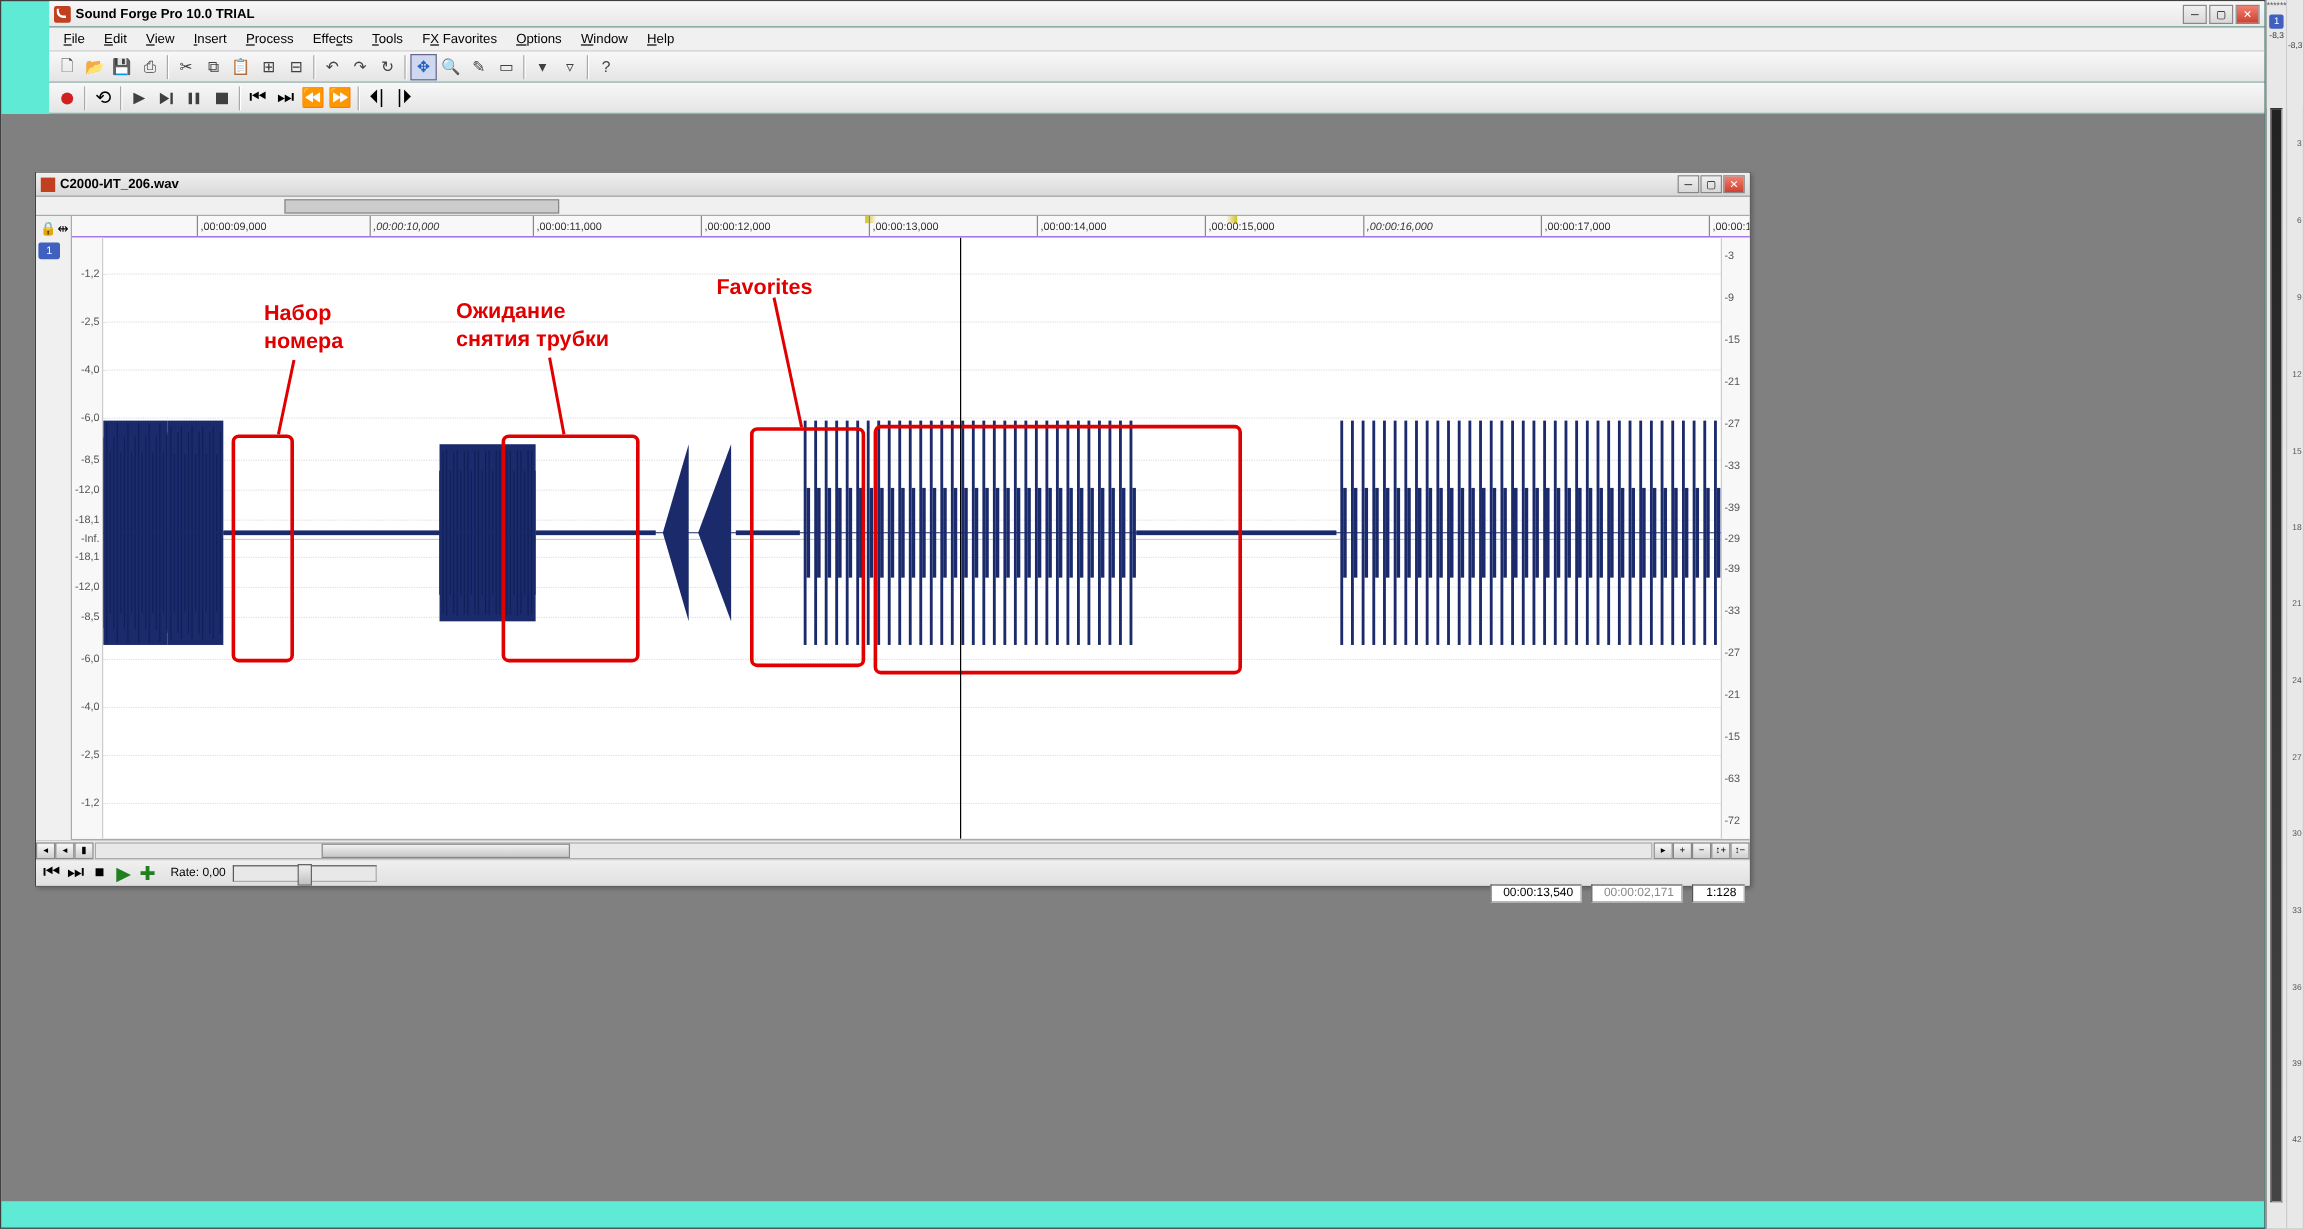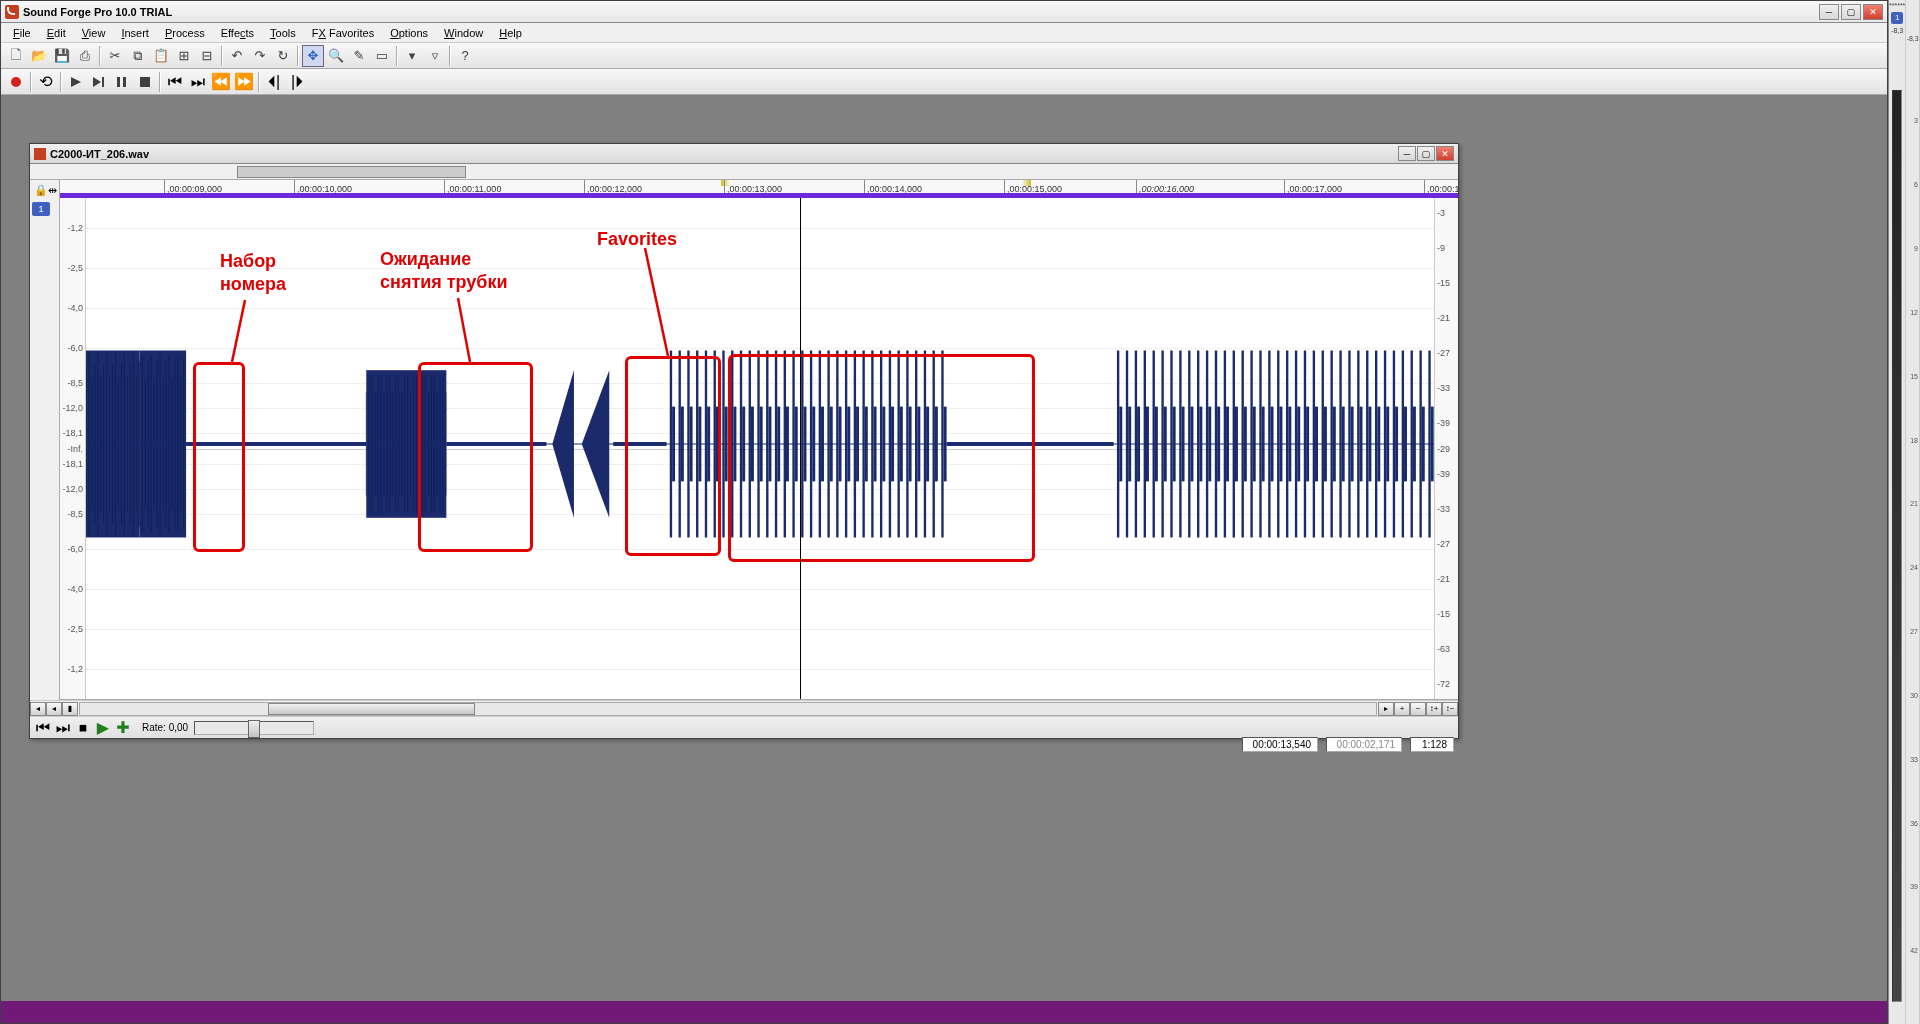--- a/index.html
+++ b/index.html
@@ -1,19 +1,19 @@
 <!DOCTYPE html>
 <html><head>
 <meta charset="utf-8">
 <style>
 * { margin: 0; padding: 0; box-sizing: border-box; font-family: Tahoma, "MS Sans Serif", sans-serif; }
 body { background: #808080; width: 1920px; height: 1024px; overflow: hidden; position: relative; }
 
 
-.main-window { position: absolute; top: 0; left: 0; right: 32px; height: 100%; background: #701a75; border: 1px solid #404040; }
+.main-window { position: absolute; top: 0; left: 0; right: 32px; height: 100%; background: #5eead4; border: 1px solid #404040; padding-left: 40px; }
 .titlebar { height: 22px; background: linear-gradient(to bottom, #f8f8f8, #e8e8e8); display: flex; align-items: center; padding: 0 4px; border-bottom: 1px solid #888; }
 .titlebar-icon { width: 14px; height: 14px; background: #c04020; border-radius: 2px; margin-right: 4px; position: relative; }
 .titlebar-icon::after { content:''; position:absolute; left:2px; top:2px; width:6px; height:6px; border:2px solid #fff; border-right:none; border-top:none; border-radius:0 0 0 6px; }
 .titlebar-text { font-size: 11px; font-weight: bold; color: #000; flex: 1; }
 .win-controls { display: flex; gap: 2px; }
 .win-btn { width: 20px; height: 16px; background: linear-gradient(#f0f0f0,#d8d8d8); border: 1px solid #888; font-size: 9px; display: flex; align-items: center; justify-content: center; cursor: pointer; }
 .win-btn.close { background: linear-gradient(#f08070,#d04030); color:#fff; }
 
 .menubar { height: 20px; background: #f0f0f0; display: flex; align-items: center; padding: 0 4px; border-bottom: 1px solid #ccc; font-size: 11px; }
 .menubar span { padding: 2px 8px; cursor: pointer; }
@@ -43,21 +43,21 @@
 .overview-sel { position:absolute; top:2px; height:12px; background:#ccc; border:1px solid #888; }
 
 
 .wave-container { display: flex; height: 520px; }
 .left-gutter { width: 30px; background: #f0f0f0; border-right: 1px solid #aaa; position:relative; }
 .left-gutter .lock-icn { position:absolute; top:4px; left:4px; font-size:11px; }
 .left-gutter .ch-badge { position:absolute; top:22px; left:2px; width:18px; height:14px; background:#4060c0; color:#fff; font-size:9px; text-align:center; line-height:14px; border-radius:2px; }
 
 
 .ruler-area { flex:1; display:flex; flex-direction:column; }
-.time-ruler { height: 18px; background: #f8f8f8; border-bottom: 5px solid #6d28d9; position: relative; font-size: 9px; color:#333; overflow:hidden; }
+.time-ruler { height: 18px; background: #f8f8f8; border-bottom: 1px solid #6d28d9; position: relative; font-size: 9px; color:#333; overflow:hidden; }
 .ruler-tick { position:absolute; top:0; height:100%; border-left:1px solid #888; padding-left:2px; padding-top:4px; }
 .ruler-marker { position:absolute; top:0; height:18px; }
 
 
 .waveform-area { flex:1; background: #fff; position: relative; overflow: hidden; border-bottom:1px solid #aaa; }
 .db-labels { position:absolute; left:0; top:0; bottom:0; width:26px; background:#f8f8f8; border-right:1px solid #ccc; font-size:9px; color:#555; }
 .db-labels div { position:absolute; right:2px; transform:translateY(-50%); }
 .right-db { position:absolute; right:0; top:0; bottom:0; width:24px; background:#f8f8f8; border-left:1px solid #ccc; font-size:9px; color:#555; }
 .right-db div { position:absolute; left:2px; transform:translateY(-50%); }
 .center-line { position:absolute; left:26px; right:24px; top:50%; height:1px; background:#ccc; }
@@ -217,21 +217,21 @@
       <div class="wave-container">
         <div class="left-gutter">
           <span class="lock-icn">🔒</span>
           <span class="lock-icn" style="left:18px">⇹</span>
           <div class="ch-badge">1</div>
         </div>
         <div class="ruler-area">
           <div class="time-ruler" id="time-ruler">
             <div class="ruler-marker" style="left:661px; width:310px; background:linear-gradient(to right, #d0c020 0%, transparent 3%, transparent 97%, #d0c020 100%); height:6px; top:0"></div>
           <div class="ruler-tick" style="left: 104px;">,00:00:09,000</div>
-              <div class="ruler-tick" style="left: 234px;">,00:00:10,000</div>
+              <div class="ruler-tick" style="left: 248px; font-style: italic;">,00:00:10,000</div>
               <div class="ruler-tick" style="left: 384px;">,00:00:11,000</div>
               <div class="ruler-tick" style="left: 524px;">,00:00:12,000</div>
               <div class="ruler-tick" style="left: 664px;">,00:00:13,000</div>
               <div class="ruler-tick" style="left: 804px;">,00:00:14,000</div>
               <div class="ruler-tick" style="left: 944px;">,00:00:15,000</div>
               <div class="ruler-tick" style="left: 1076px; font-style: italic;">,00:00:16,000</div>
               <div class="ruler-tick" style="left: 1224px;">,00:00:17,000</div>
               <div class="ruler-tick" style="left: 1364px;">,00:00:18,000</div>
             </div>
           <div class="waveform-area">

